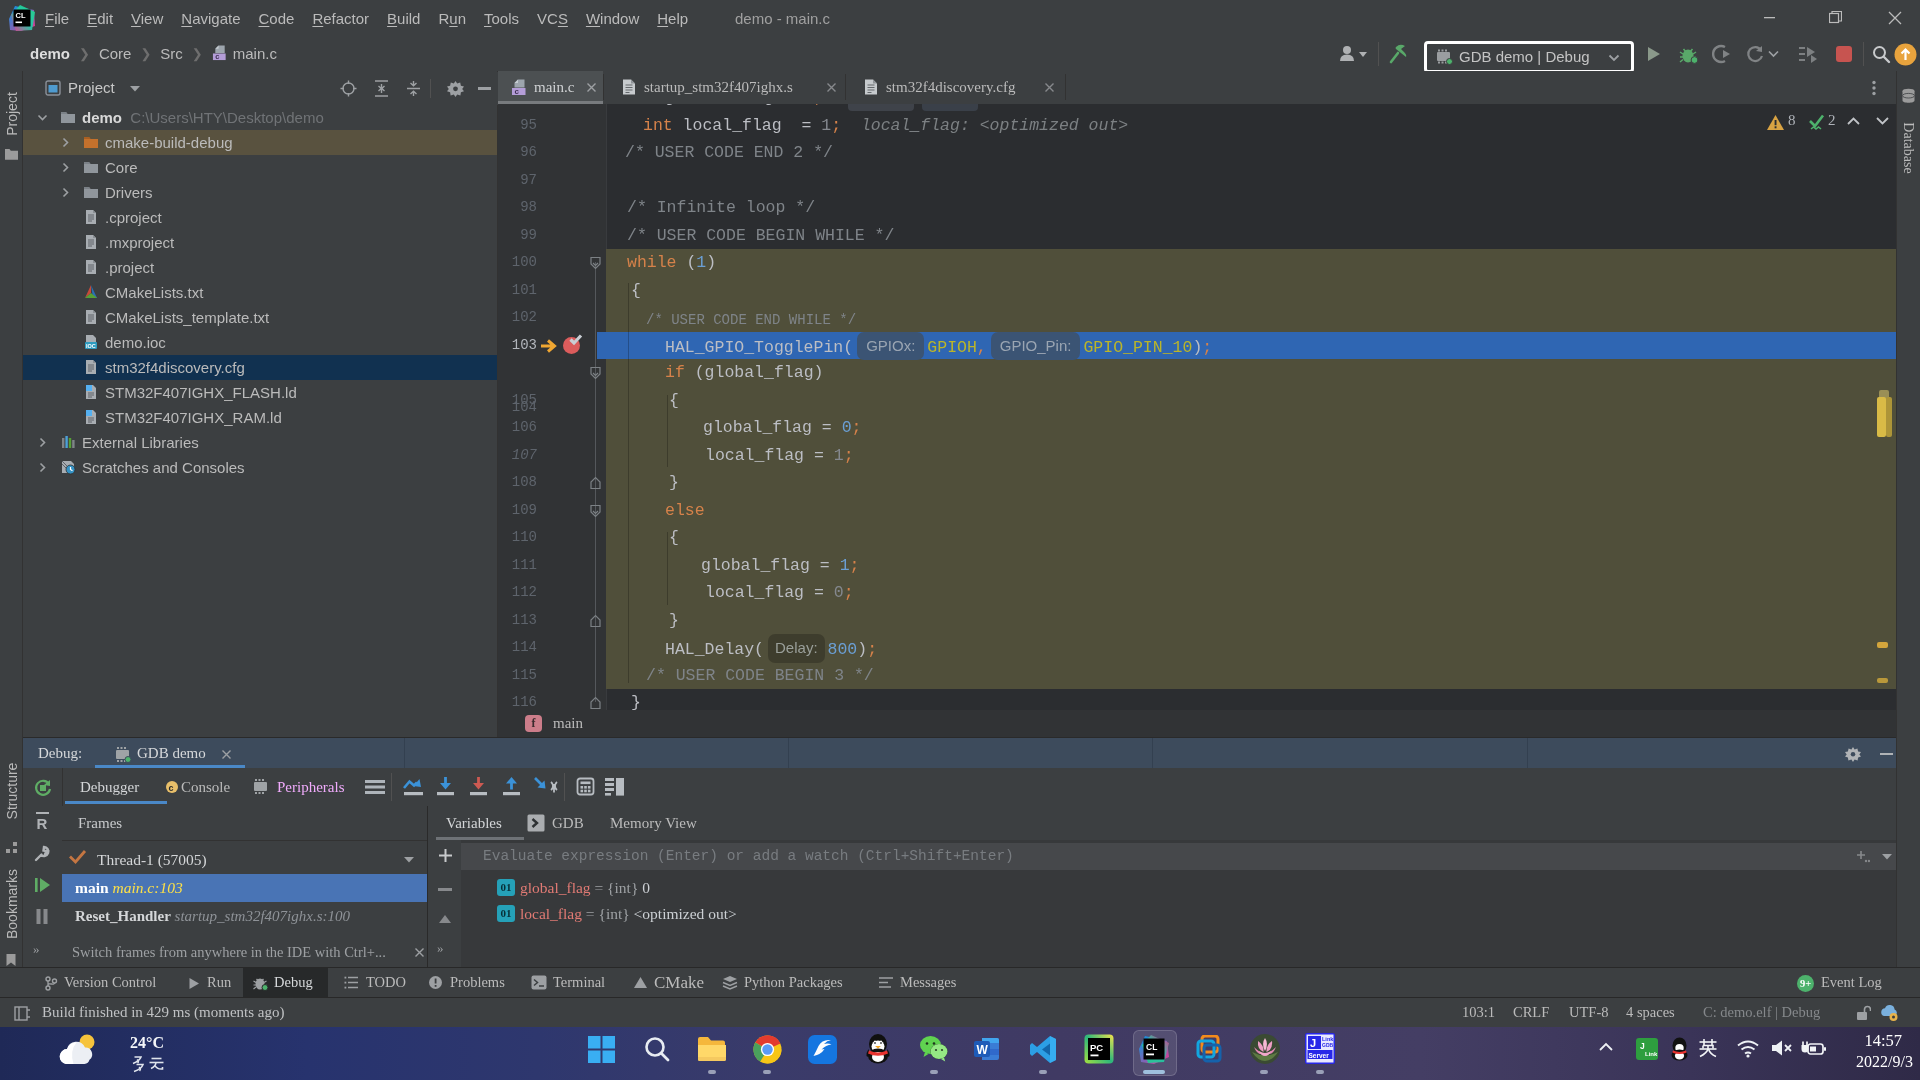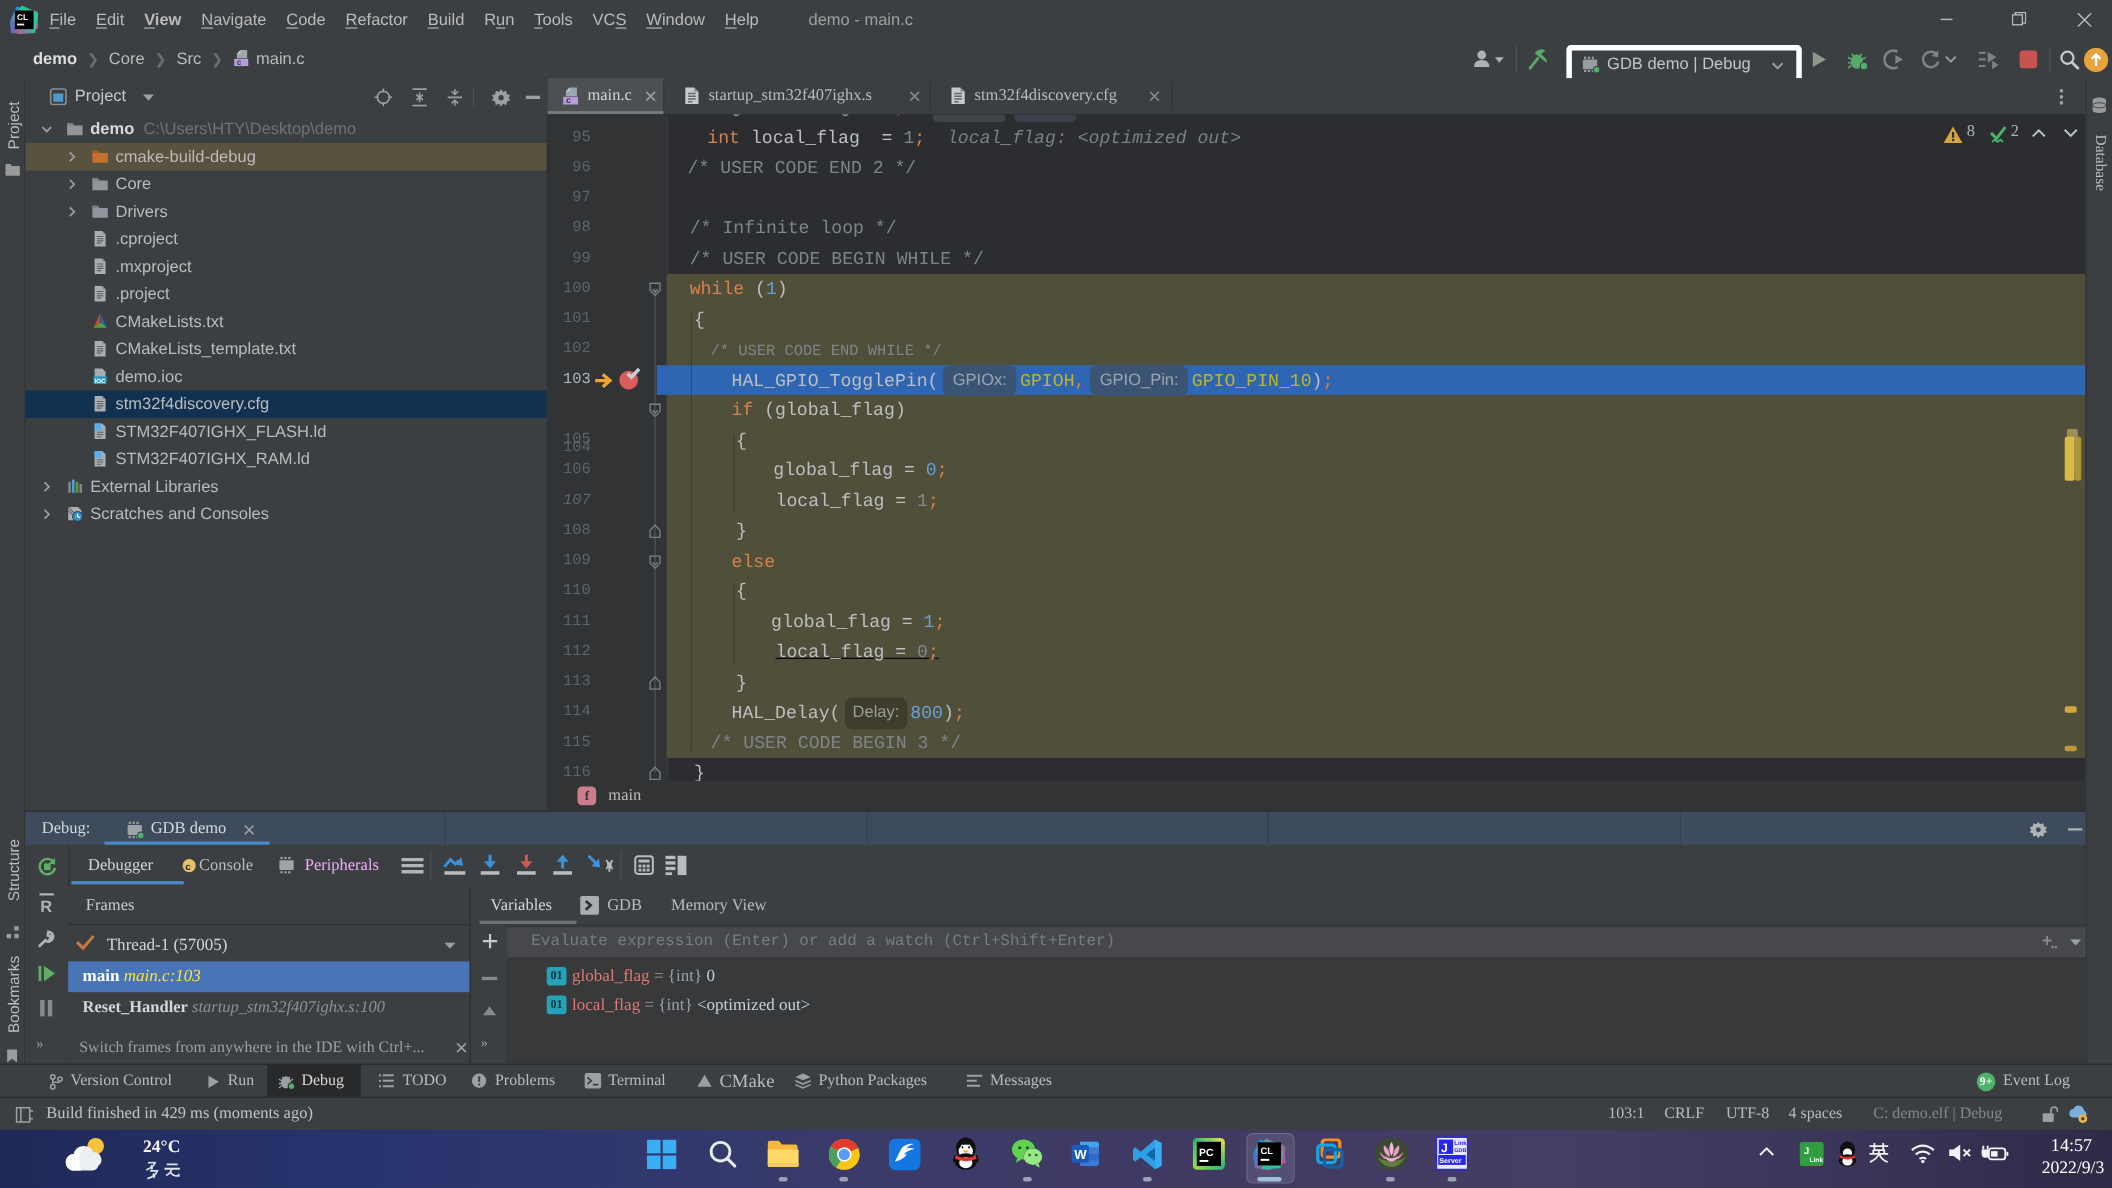--- a/index.html
+++ b/index.html
@@ -30,21 +30,21 @@
       </defs>
       <polygon points="0,14 6,1 25,5 26,21 12,26 1,25" fill="url(#clg2)"></polygon>
       <polygon points="2,10 11,0 26,7 23,25 7,26" fill="url(#clg1)" opacity="0.95"></polygon>
       <rect x="4.5" y="4.5" width="17" height="17" fill="#000000"></rect>
       <text x="6.5" y="13" font-size="7.5" font-weight="bold" fill="#fff" font-family="Liberation Sans">CL</text>
       <rect x="6.5" y="16.5" width="6.5" height="1.6" fill="#fff"></rect>
     </svg>
     <div class="abs" style="left:36px;top:0;height:36px;display:flex;align-items:center;gap:0;color:#bbbbbb;font-size:15px;">
       <span style="padding:0 9px;"><span class="u">F</span>ile</span>
       <span style="padding:0 9px;"><span class="u">E</span>dit</span>
-      <span style="padding:0 9px;font-weight:bold;"><span class="u">V</span>iew</span>
+      <span style="padding:0 9px;"><span class="u">V</span>iew</span>
       <span style="padding:0 9px;"><span class="u">N</span>avigate</span>
       <span style="padding:0 9px;"><span class="u">C</span>ode</span>
       <span style="padding:0 9px;"><span class="u">R</span>efactor</span>
       <span style="padding:0 9px;"><span class="u">B</span>uild</span>
       <span style="padding:0 9px;">R<span class="u">u</span>n</span>
       <span style="padding:0 9px;"><span class="u">T</span>ools</span>
       <span style="padding:0 9px;">VC<span class="u">S</span></span>
       <span style="padding:0 9px;"><span class="u">W</span>indow</span>
       <span style="padding:0 9px;"><span class="u">H</span>elp</span>
     </div>
@@ -83,21 +83,21 @@
     <svg class="abs" style="left:1337px;top:8px;" width="34" height="20" viewBox="0 0 34 20">
       <circle cx="10" cy="6" r="4" fill="#afb1b3"></circle>
         <path d="M3 17 Q3 10.5 10 10.5 Q17 10.5 17 17 Z" fill="#afb1b3"></path>
       <path d="M22 8 l8 0 l-4 5 z" fill="#afb1b3"></path>
     </svg>
     <div class="abs" style="left:1378px;top:6px;width:1px;height:24px;background:#515151;"></div>
     <svg class="abs" style="left:1388px;top:7px;" width="22" height="22" viewBox="0 0 22 22">
       <path d="M3 19 L10 10" stroke="#59a869" stroke-width="2.6" stroke-linecap="round"></path>
       <path d="M8 4 Q12 0 17 3 L13 6 L16 9 Q19 12 18 14 L8 6 Q7 5 8 4 Z" fill="#59a869"></path>
     </svg>
-    <div class="abs" style="left:1424px;top:5px;width:204px;height:26px;border:5px solid #ffffff;border-radius:4px;">
+    <div class="abs" style="left:1424px;top:5px;width:204px;height:26px;border:3px solid #ffffff;border-radius:4px;">
       <svg class="abs" style="left:8px;top:5px;" width="18" height="16" viewBox="0 0 18 16">
         <rect x="2" y="3" width="13" height="9" rx="1" fill="#9a9da0"></rect>
         <g fill="#9a9da0">
             <rect x="3" y="0.5" width="2" height="2"></rect>
             <rect x="6.5" y="0.5" width="2" height="2"></rect>
             <rect x="10" y="0.5" width="2" height="2"></rect>
             <rect x="3" y="12.5" width="2" height="2"></rect>
             <rect x="6.5" y="12.5" width="2" height="2"></rect>
             <rect x="10" y="12.5" width="2" height="2"></rect>
           </g>
@@ -474,21 +474,21 @@
     <div class="abs mono" style="left:148px;top:203px;height:27.5px;line-height:27.5px;font-size:14px;white-space:pre;"><span style="color:#7f8489;">/*&nbsp;USER&nbsp;CODE&nbsp;END&nbsp;WHILE&nbsp;*/</span></div>
     <div class="abs mono" style="left:167px;top:227.75px;height:27.5px;line-height:27.5px;font-size:16.5px;white-space:pre;"><span style="color:#bcbec4;">HAL_GPIO_TogglePin(</span><span style="display:inline-block;background:#3b5474;color:#9aa5b2;font-size:15px;font-family:'Liberation Sans',sans-serif;border-radius:7px;padding:0px 9px 1px;vertical-align:1px;margin-left:4px;margin-right:3px;">GPIOx:</span><span style="color:#bbb529;">GPIOH</span><span style="color:#d6824a;">,</span><span style="display:inline-block;background:#3b5474;color:#9aa5b2;font-size:15px;font-family:'Liberation Sans',sans-serif;border-radius:7px;padding:0px 9px 1px;vertical-align:1px;margin-left:4px;margin-right:3px;">GPIO_Pin:</span><span style="color:#bbb529;">GPIO_PIN_10</span><span style="color:#bcbec4;">)</span><span style="color:#d6824a;">;</span></div>
     <div class="abs mono" style="left:167px;top:255.25px;height:27.5px;line-height:27.5px;font-size:16.5px;white-space:pre;"><span style="color:#d6824a;">if</span><span style="color:#bcbec4;">&nbsp;(global_flag)</span></div>
     <div class="abs mono" style="left:171px;top:282.75px;height:27.5px;line-height:27.5px;font-size:16.5px;white-space:pre;"><span style="color:#bcbec4;">{</span></div>
     <div class="abs mono" style="left:205px;top:310.25px;height:27.5px;line-height:27.5px;font-size:16.5px;white-space:pre;"><span style="color:#bcbec4;">global_flag&nbsp;</span><span style="color:#bcbec4;">=&nbsp;</span><span style="color:#6b9fd4;">0</span><span style="color:#d6824a;">;</span></div>
     <div class="abs mono" style="left:207px;top:337.75px;height:27.5px;line-height:27.5px;font-size:16.5px;white-space:pre;"><span style="color:#bcbec4;">local_flag&nbsp;</span><span style="color:#bcbec4;">=&nbsp;</span><span style="color:#84888e;">1</span><span style="color:#d6824a;">;</span></div>
     <div class="abs mono" style="left:171px;top:365.25px;height:27.5px;line-height:27.5px;font-size:16.5px;white-space:pre;"><span style="color:#bcbec4;">}</span></div>
     <div class="abs mono" style="left:167px;top:392.75px;height:27.5px;line-height:27.5px;font-size:16.5px;white-space:pre;"><span style="color:#d6824a;">else</span></div>
     <div class="abs mono" style="left:171px;top:420.25px;height:27.5px;line-height:27.5px;font-size:16.5px;white-space:pre;"><span style="color:#bcbec4;">{</span></div>
     <div class="abs mono" style="left:203px;top:447.75px;height:27.5px;line-height:27.5px;font-size:16.5px;white-space:pre;"><span style="color:#bcbec4;">global_flag&nbsp;</span><span style="color:#bcbec4;">=&nbsp;</span><span style="color:#6b9fd4;">1</span><span style="color:#d6824a;">;</span></div>
-    <div class="abs mono" style="left:207px;top:475.25px;height:27.5px;line-height:27.5px;font-size:16.5px;white-space:pre;text-decoration:underline;"><span style="color:#bcbec4;">local_flag&nbsp;</span><span style="color:#bcbec4;">=&nbsp;</span><span style="color:#84888e;">0</span><span style="color:#d6824a;">;</span></div>
+    <div class="abs mono" style="left:207px;top:475.25px;height:27.5px;line-height:27.5px;font-size:16.5px;white-space:pre;"><span style="color:#bcbec4;">local_flag&nbsp;</span><span style="color:#bcbec4;">=&nbsp;</span><span style="color:#84888e;">0</span><span style="color:#d6824a;">;</span></div>
     <div class="abs mono" style="left:171px;top:502.75px;height:27.5px;line-height:27.5px;font-size:16.5px;white-space:pre;"><span style="color:#bcbec4;">}</span></div>
     <div class="abs mono" style="left:167px;top:530.25px;height:27.5px;line-height:27.5px;font-size:16.5px;white-space:pre;"><span style="color:#bcbec4;">HAL_Delay(</span><span style="display:inline-block;background:rgba(0,0,0,0.22);color:#9a9f9a;font-size:15px;font-family:'Liberation Sans',sans-serif;border-radius:7px;padding:0px 7px 1px;vertical-align:1px;margin-left:4px;margin-right:3px;">Delay:</span><span style="color:#6b9fd4;">800</span><span style="color:#bcbec4;">)</span><span style="color:#d6824a;">;</span></div>
     <div class="abs mono" style="left:148px;top:557.75px;height:27.5px;line-height:27.5px;font-size:16.5px;white-space:pre;"><span style="color:#7f8489;">/*&nbsp;USER&nbsp;CODE&nbsp;BEGIN&nbsp;3&nbsp;*/</span></div>
     <div class="abs mono" style="left:133px;top:585.25px;height:27.5px;line-height:27.5px;font-size:16.5px;white-space:pre;"><span style="color:#bcbec4;">}</span></div>
     <div class="abs" style="left:1381px;top:286px;width:10px;height:12px;background:#9a8f56;border-radius:2px;"></div>
     <div class="abs" style="left:1379px;top:293px;width:9px;height:40px;background:#d9bb46;border-radius:2px;"></div>
     <div class="abs" style="left:1388px;top:293px;width:6px;height:40px;background:#ad9538;border-radius:2px;"></div>
     <div class="abs" style="left:1379px;top:538px;width:11px;height:6px;background:#d3a53c;border-radius:2px;"></div>
     <div class="abs" style="left:1379px;top:574px;width:11px;height:5px;background:#b9983a;border-radius:2px;"></div>
     <svg class="abs" style="left:1268px;top:10px;" width="19" height="17" viewBox="0 0 19 17">

